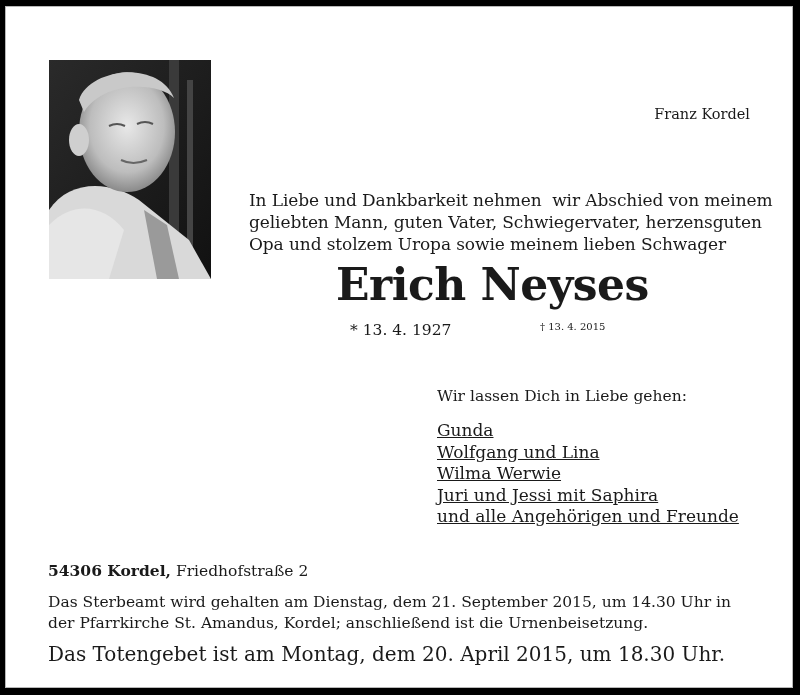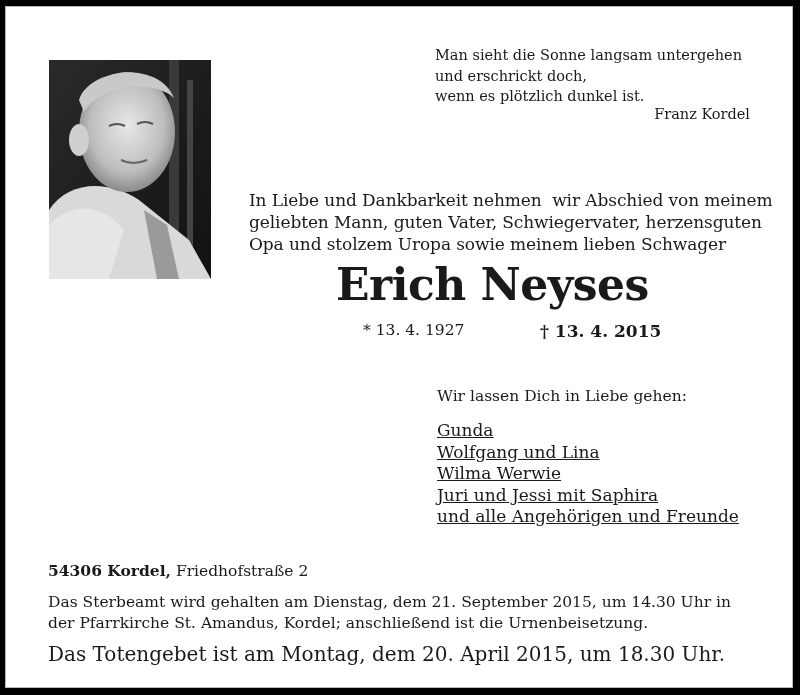--- a/index.html
+++ b/index.html
@@ -15,22 +15,22 @@
   }
   .abs { position: absolute; white-space: nowrap; }
   .photo {
     position: absolute; left: 43px; top: 53px; width: 162px; height: 219px;
     overflow: hidden; background: #222;
   }
   .quote { left: 429px; top: 38px; font-size: 14.5px; line-height: 20.5px; }
   .quote-author { right: 42px; top: 99px; font-size: 14.5px; }
   .intro { left: 243px; top: 150px; font-size: 17px; line-height: 22px; letter-spacing: -0.1px; margin-top: 32px; }
   .name { left: 330px; top: 248px; font-size: 44px; font-weight: bold; letter-spacing: -0.5px; line-height: 60px; font-family: "DejaVu Serif", serif; }
-  .born { left: 357px; top: 314px; font-size: 15.5px; }
-  .died { left: 534px; top: 314px; font-size: 17px; font-weight: bold; }
+  .born { left: 344px; top: 314px; font-size: 15.5px; }
+  .died { left: 534px; top: 314px; font-size: 10px; }
   .farewell { left: 431px; top: 380px; font-size: 15.5px; }
   .mourners { left: 431px; top: 413px; font-size: 17px; line-height: 21.5px; text-decoration: underline; }
   .address { left: 42px; top: 554px; font-size: 15.5px; }
   .address b { font-weight: bold; }
   .service { left: 42px; top: 585px; font-size: 15.5px; line-height: 21px; }
   .prayer { left: 42px; top: 635px; font-size: 20px; }
 </style>
 </head>
 <body>
 
@@ -57,25 +57,20 @@
       <path d="M95 150 L 118 165 L 130 219 L 108 219 Z" fill="#9a9a9a"></path>
       <ellipse cx="78" cy="72" rx="48" ry="60" fill="url(#face)"></ellipse>
       <path d="M30 40 C 40 8, 110 0, 125 38 C 110 22, 55 20, 35 52 Z" fill="#c9c9c9"></path>
       <ellipse cx="30" cy="80" rx="10" ry="16" fill="#cfcfcf"></ellipse>
       <path d="M60 66 q 8 -4 16 0" stroke="#555" stroke-width="2" fill="none"></path>
       <path d="M88 64 q 8 -4 16 0" stroke="#555" stroke-width="2" fill="none"></path>
       <path d="M72 100 q 12 6 26 0" stroke="#666" stroke-width="2" fill="none"></path>
     </svg>
   </div>
 
-  <div class="abs quote">
-    <div>Man sieht die Sonne langsam untergehen</div>
-    <div>und erschrickt doch,</div>
-    <div>wenn es plötzlich dunkel ist.</div>
-  </div>
   <div class="abs quote-author">Franz Kordel</div>
 
   <div class="abs intro">
     <div style="white-space:pre">In Liebe und Dankbarkeit nehmen  wir Abschied von meinem</div>
     <div>geliebten Mann, guten Vater, Schwiegervater, herzensguten</div>
     <div>Opa und stolzem Uropa sowie meinem lieben Schwager</div>
   </div>
 
   <div class="abs name">Erich Neyses</div>
   <div class="abs born">* 13. 4. 1927</div>

